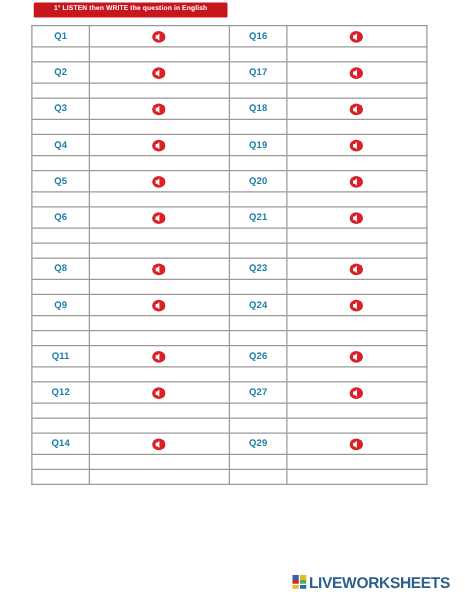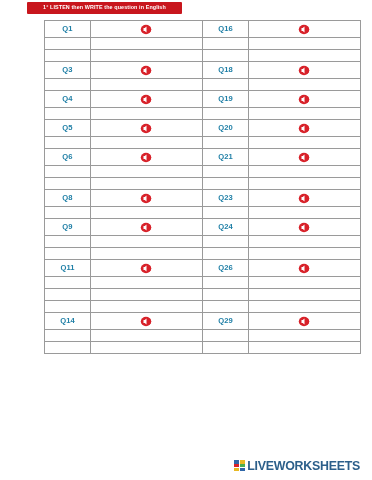--- a/index.html
+++ b/index.html
@@ -40,21 +40,21 @@
     font-size: 5.4px;
     font-weight: bold;
     letter-spacing: 0.1px;
     white-space: nowrap;
     line-height: 1;
   }
 
   
   #sheet {
     position: absolute;
-    left: 44px;
+    left: 25px;
     top: 20px;
     width: 316px;
   }
   table.qtable {
     width: 100%;
     border-collapse: collapse;
     table-layout: fixed;
   }
   table.qtable td {
     border: 1px solid #9a9a9a;
@@ -155,20 +155,40 @@
                 <path d="M16.2 7.6c1.7 1.9 1.7 4.9 0 6.8" stroke="#d8222a" stroke-width="1.9" fill="none" stroke-linecap="round"></path>
                 <path d="M19.2 5.6c2.9 3 2.9 7.8 0 10.8" stroke="#d8222a" stroke-width="1.9" fill="none" stroke-linecap="round"></path>
               </svg></span></td>
         </tr>
         <tr class="a-row">
           <td></td>
           <td></td>
           <td></td>
           <td></td>
         </tr>
+        <tr class="q-row">
+          <td>
+            <div class="qlabel">Q2</div>
+          </td>
+          <td class="audio-cell"><span class="speaker"><svg width="14" height="11" viewBox="0 0 28 22" xmlns="http://www.w3.org/2000/svg">
+                <ellipse cx="12" cy="11" rx="10.5" ry="9.5" fill="#d8222a"></ellipse>
+                <path d="M7 8.2h2.6L13 5.1v11.8L9.6 13.8H7z" fill="#ffffff"></path>
+                <path d="M16.2 7.6c1.7 1.9 1.7 4.9 0 6.8" stroke="#d8222a" stroke-width="1.9" fill="none" stroke-linecap="round"></path>
+                <path d="M19.2 5.6c2.9 3 2.9 7.8 0 10.8" stroke="#d8222a" stroke-width="1.9" fill="none" stroke-linecap="round"></path>
+              </svg></span></td>
+          <td>
+            <div class="qlabel">Q17</div>
+          </td>
+          <td class="audio-cell"><span class="speaker"><svg width="14" height="11" viewBox="0 0 28 22" xmlns="http://www.w3.org/2000/svg">
+                <ellipse cx="12" cy="11" rx="10.5" ry="9.5" fill="#d8222a"></ellipse>
+                <path d="M7 8.2h2.6L13 5.1v11.8L9.6 13.8H7z" fill="#ffffff"></path>
+                <path d="M16.2 7.6c1.7 1.9 1.7 4.9 0 6.8" stroke="#d8222a" stroke-width="1.9" fill="none" stroke-linecap="round"></path>
+                <path d="M19.2 5.6c2.9 3 2.9 7.8 0 10.8" stroke="#d8222a" stroke-width="1.9" fill="none" stroke-linecap="round"></path>
+              </svg></span></td>
+        </tr>
         <tr class="a-row">
           <td></td>
           <td></td>
           <td></td>
           <td></td>
         </tr>
         <tr class="q-row">
           <td>
             <div class="qlabel">Q3</div>
           </td>
@@ -354,20 +374,40 @@
                 <path d="M7 8.2h2.6L13 5.1v11.8L9.6 13.8H7z" fill="#ffffff"></path>
                 <path d="M16.2 7.6c1.7 1.9 1.7 4.9 0 6.8" stroke="#d8222a" stroke-width="1.9" fill="none" stroke-linecap="round"></path>
                 <path d="M19.2 5.6c2.9 3 2.9 7.8 0 10.8" stroke="#d8222a" stroke-width="1.9" fill="none" stroke-linecap="round"></path>
               </svg></span></td>
         </tr>
         <tr class="a-row">
           <td></td>
           <td></td>
           <td></td>
           <td></td>
+        </tr>
+        <tr class="q-row">
+          <td>
+            <div class="qlabel">Q12</div>
+          </td>
+          <td class="audio-cell"><span class="speaker"><svg width="14" height="11" viewBox="0 0 28 22" xmlns="http://www.w3.org/2000/svg">
+                <ellipse cx="12" cy="11" rx="10.5" ry="9.5" fill="#d8222a"></ellipse>
+                <path d="M7 8.2h2.6L13 5.1v11.8L9.6 13.8H7z" fill="#ffffff"></path>
+                <path d="M16.2 7.6c1.7 1.9 1.7 4.9 0 6.8" stroke="#d8222a" stroke-width="1.9" fill="none" stroke-linecap="round"></path>
+                <path d="M19.2 5.6c2.9 3 2.9 7.8 0 10.8" stroke="#d8222a" stroke-width="1.9" fill="none" stroke-linecap="round"></path>
+              </svg></span></td>
+          <td>
+            <div class="qlabel">Q27</div>
+          </td>
+          <td class="audio-cell"><span class="speaker"><svg width="14" height="11" viewBox="0 0 28 22" xmlns="http://www.w3.org/2000/svg">
+                <ellipse cx="12" cy="11" rx="10.5" ry="9.5" fill="#d8222a"></ellipse>
+                <path d="M7 8.2h2.6L13 5.1v11.8L9.6 13.8H7z" fill="#ffffff"></path>
+                <path d="M16.2 7.6c1.7 1.9 1.7 4.9 0 6.8" stroke="#d8222a" stroke-width="1.9" fill="none" stroke-linecap="round"></path>
+                <path d="M19.2 5.6c2.9 3 2.9 7.8 0 10.8" stroke="#d8222a" stroke-width="1.9" fill="none" stroke-linecap="round"></path>
+              </svg></span></td>
         </tr>
         <tr class="a-row">
           <td></td>
           <td></td>
           <td></td>
           <td></td>
         </tr>
         <tr class="a-row">
           <td></td>
           <td></td>

